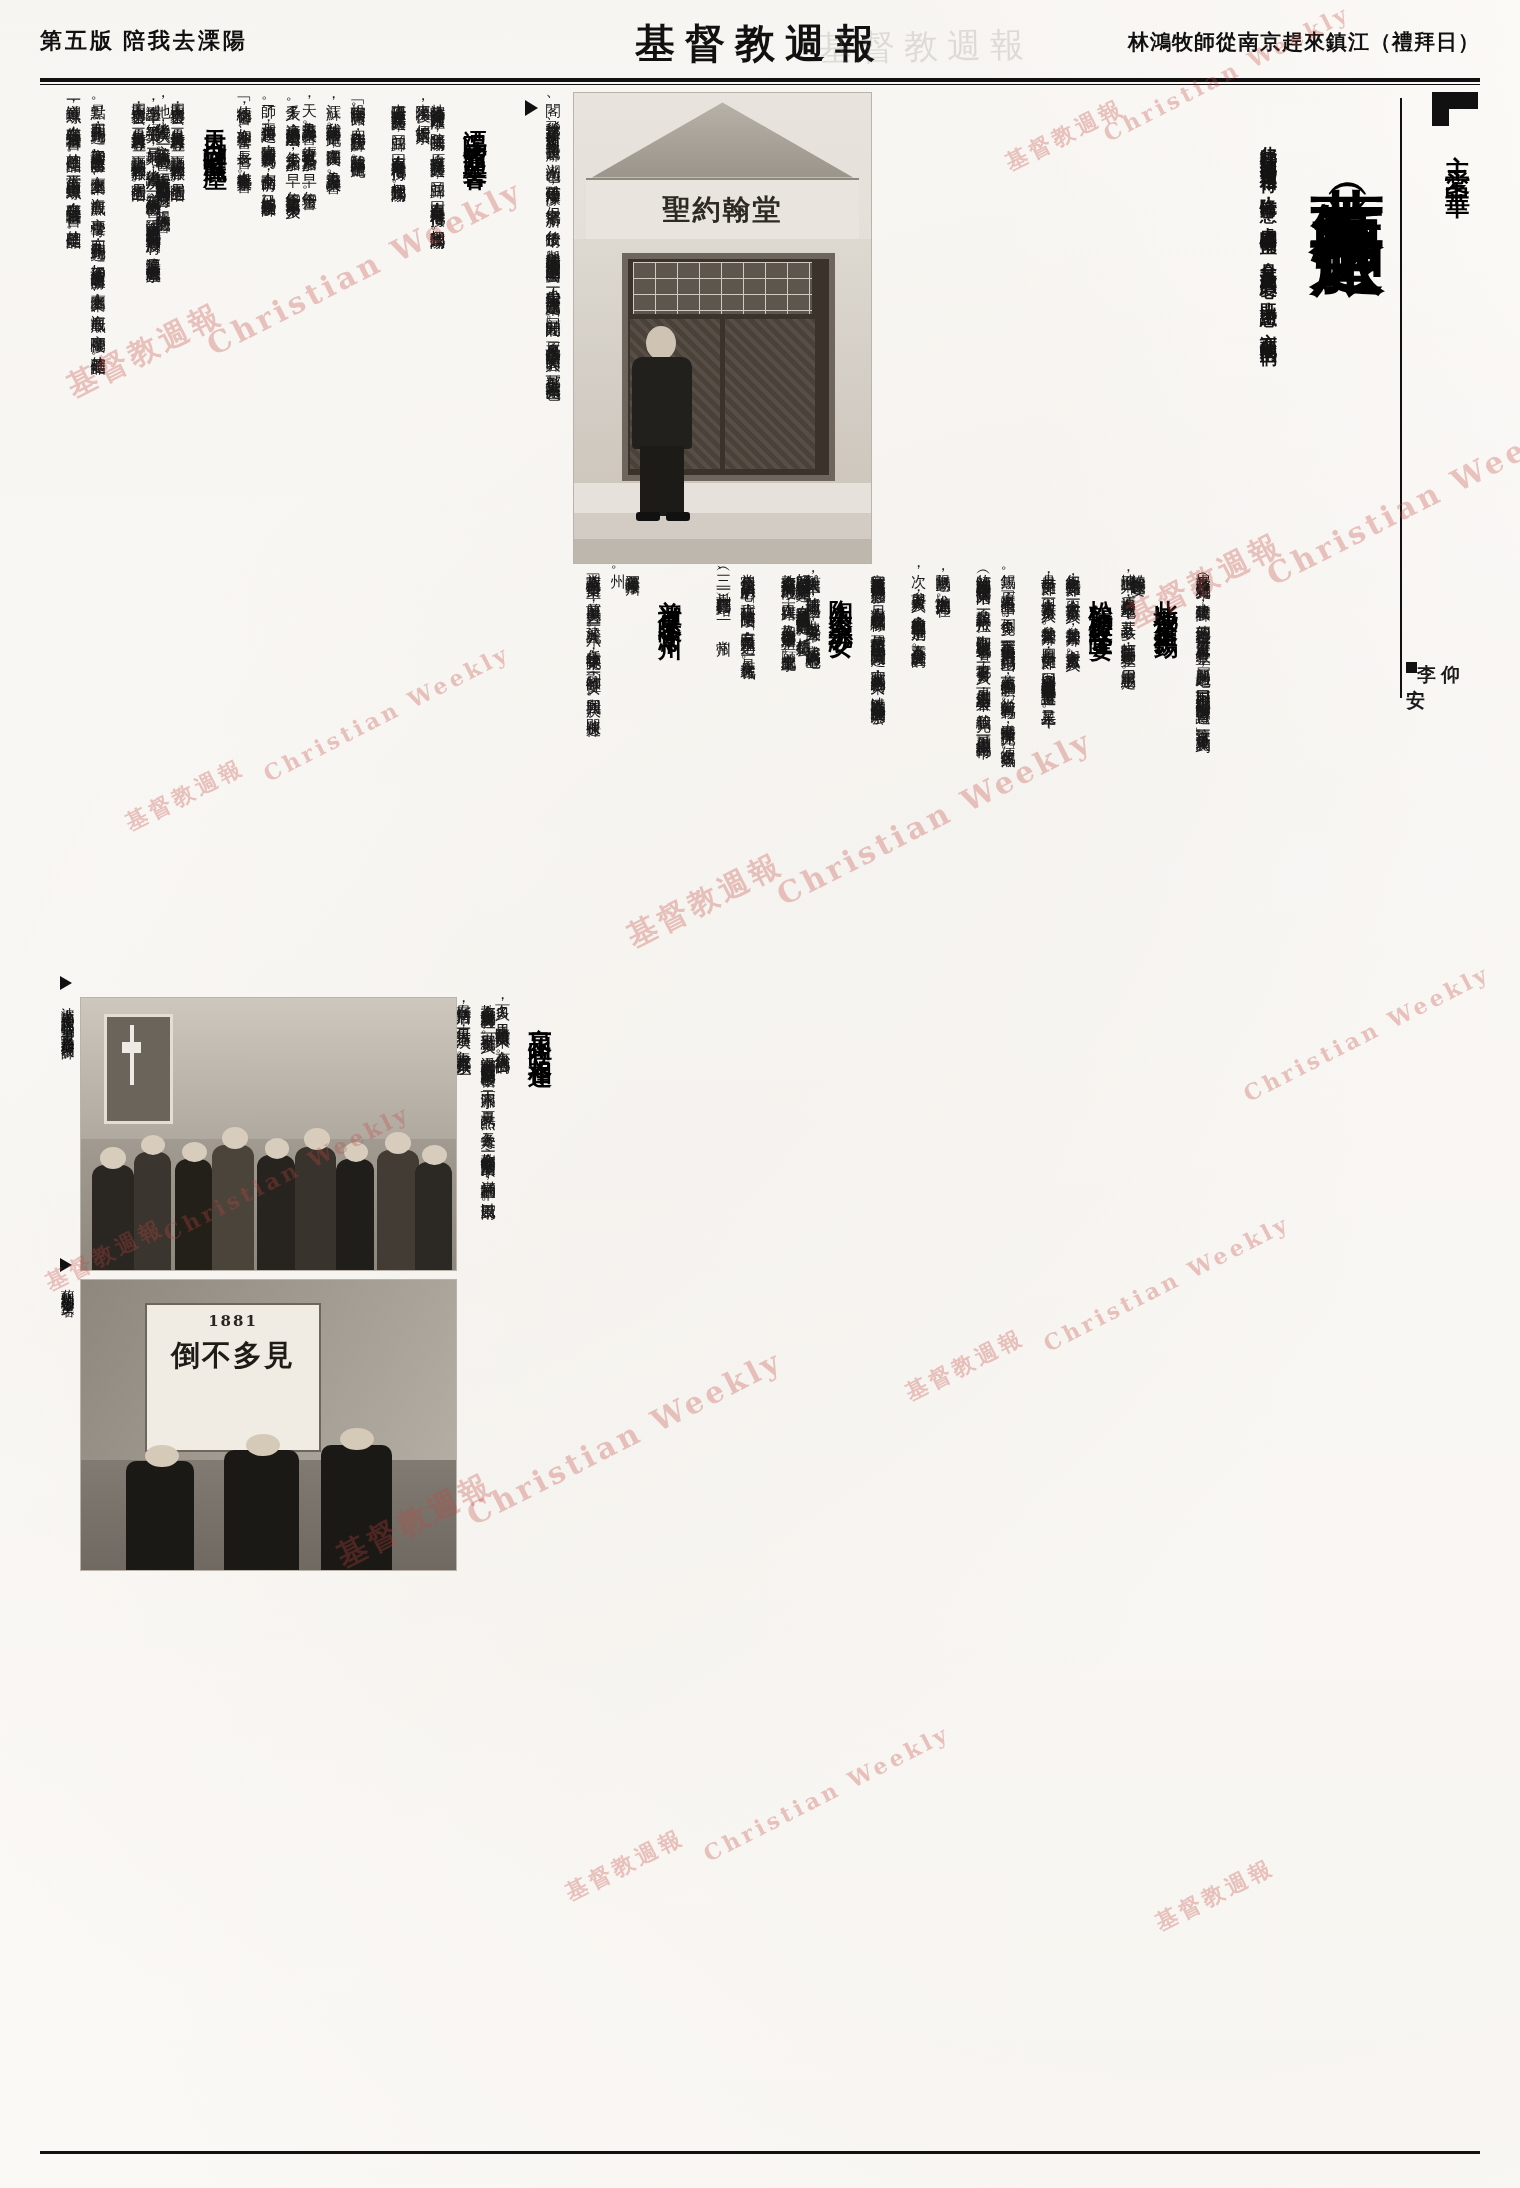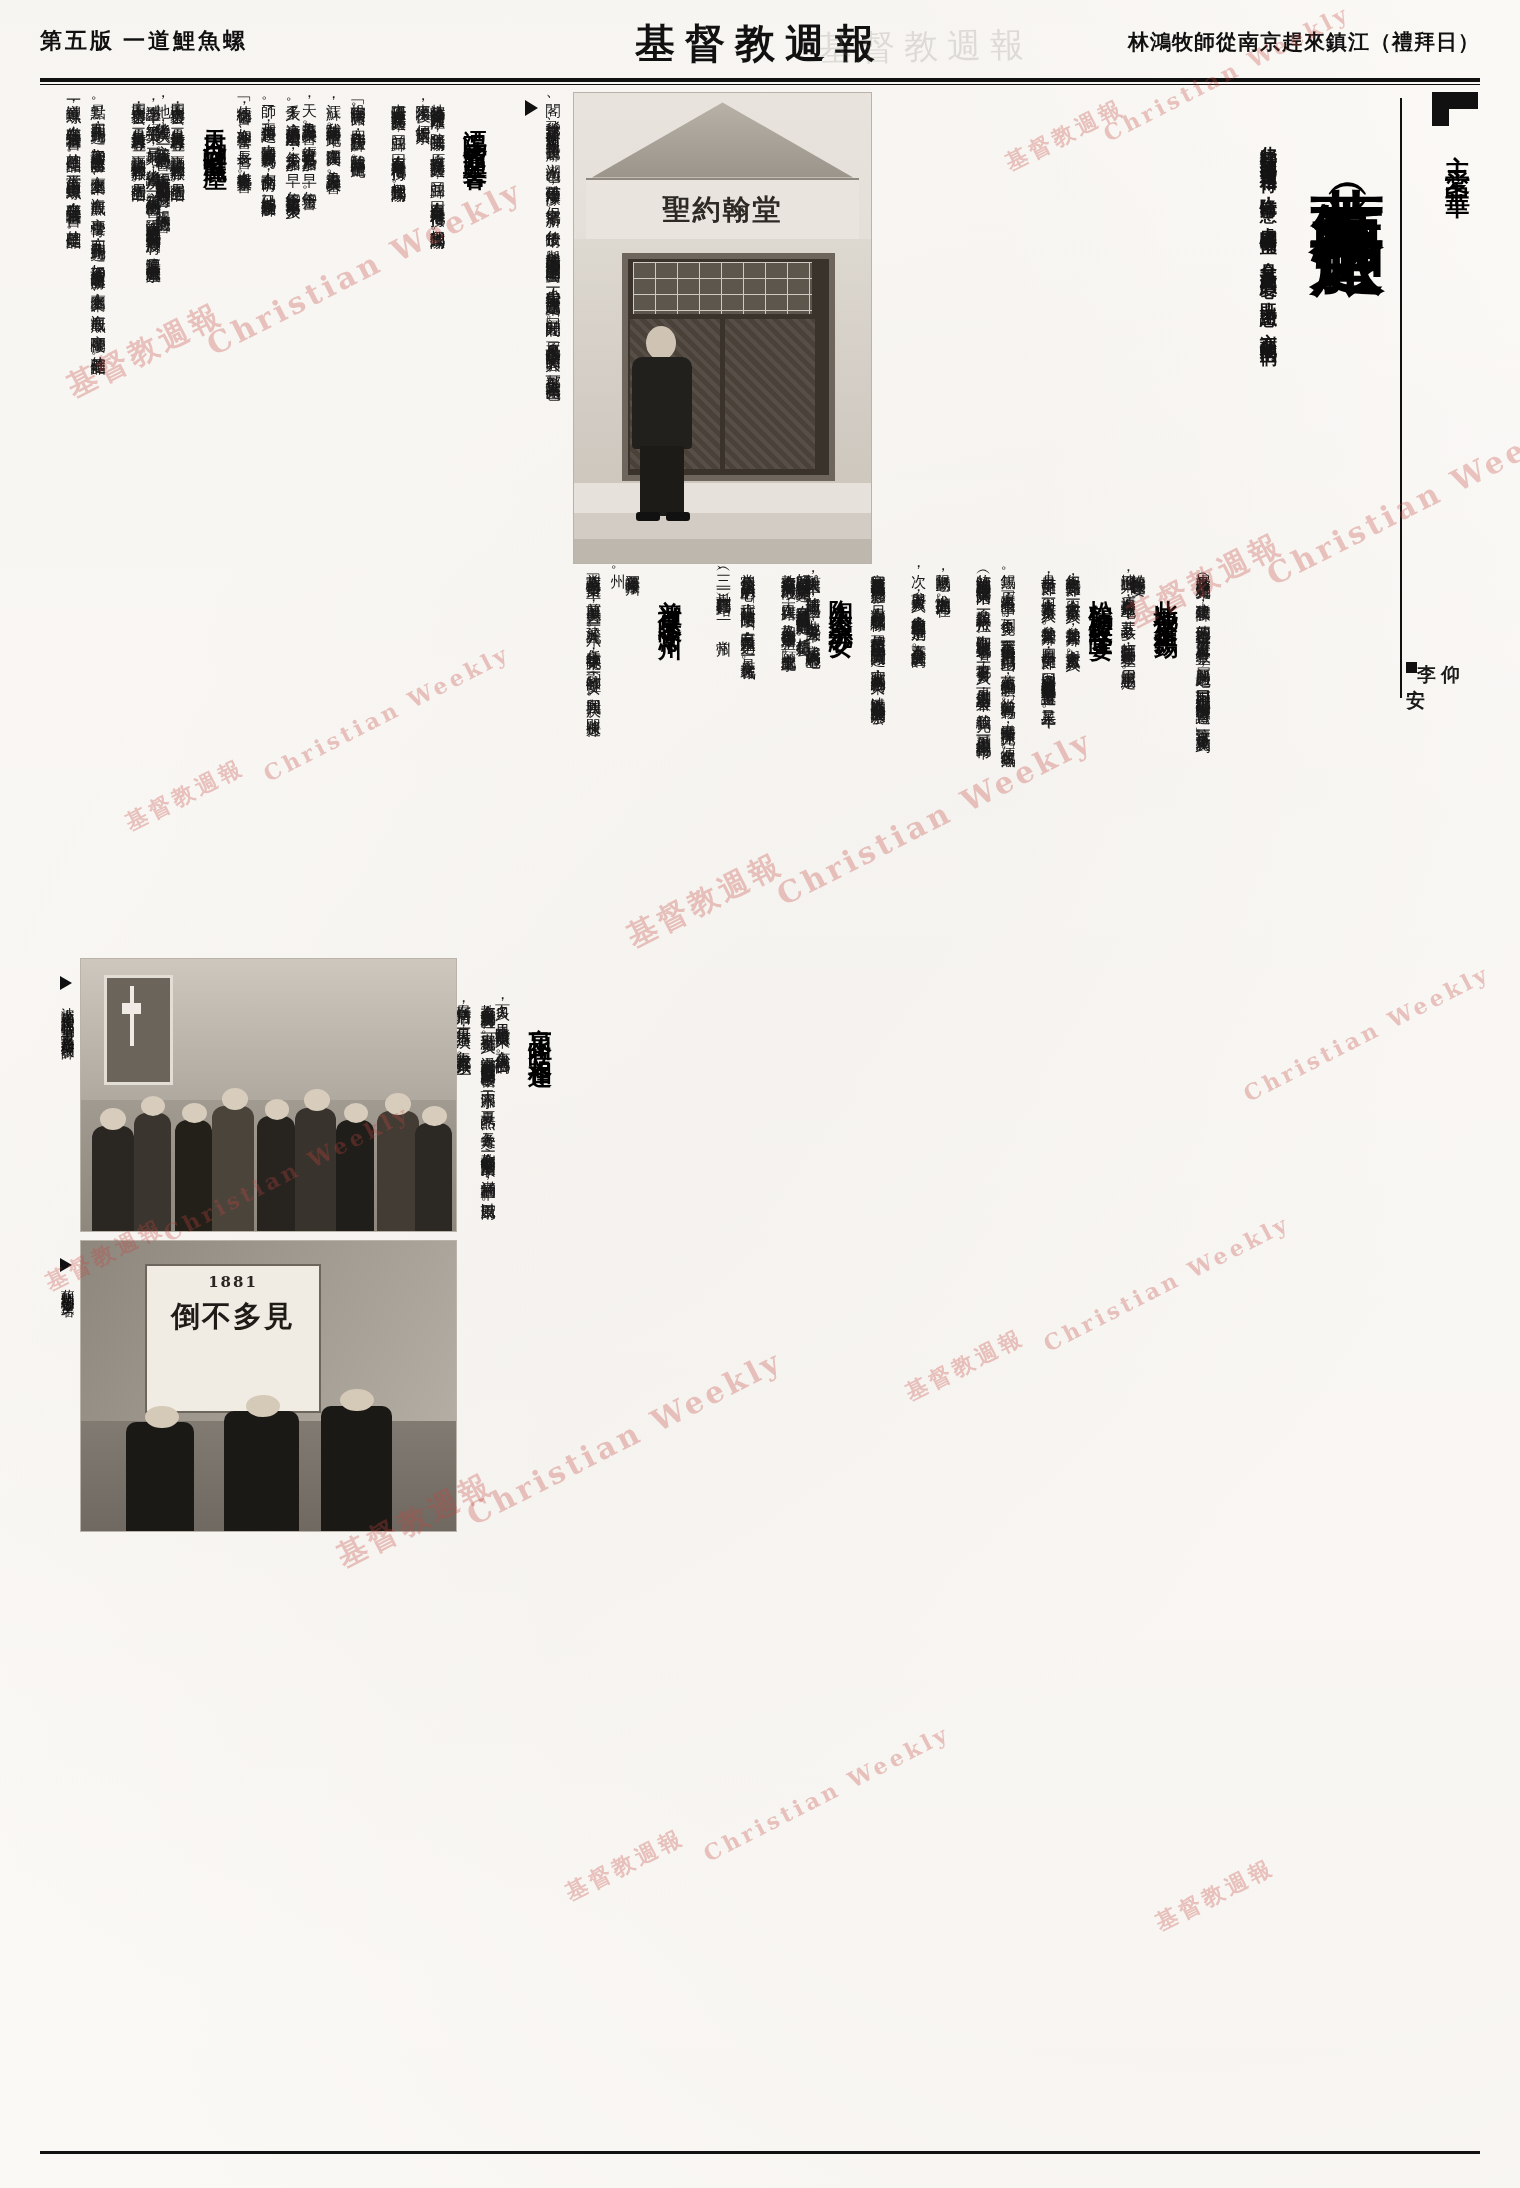--- a/index.html
+++ b/index.html
@@ -98,21 +98,21 @@
   .body-area{position:absolute;left:40px;right:40px;top:92px;bottom:44px;}
   .col{position:absolute;top:0;writing-mode:vertical-rl;text-orientation:upright;
     font-size:15.2px;line-height:1.60;letter-spacing:1.1px;text-align:justify;color:#191919;}
   .subhead{
     writing-mode:vertical-rl;text-orientation:upright;
     font-weight:700;font-size:24px;letter-spacing:6px;color:#000;
     margin:18px 6px 18px 6px;
   }
 
   
-  .ph{position:absolute;border:1px solid #b9b3aa;overflow:hidden;background:#404040;}
+  .ph{position:absolute;border:1px solid #b9b3aa;overflow:hidden;background:#404040;margin-top:39px;}
   .ph2{left:80px;top:958px;width:375px;height:272px;}
   .ph3{left:80px;top:1240px;width:375px;height:290px;}
   .cap{position:absolute;writing-mode:vertical-rl;text-orientation:upright;
     font-size:13.5px;letter-spacing:2px;color:#111;line-height:1.5;}
   .cap-arrow{position:absolute;width:0;height:0;
     border-left:12px solid #111;border-top:7px solid transparent;border-bottom:7px solid transparent;}
 
   .group-photo{position:absolute;inset:0;background:linear-gradient(180deg,#b5afa6,#8e877e);}
   .gp-wall{position:absolute;left:0;top:0;width:100%;height:52%;background:linear-gradient(180deg,#cdc7bd,#b0a9a0);}
   .gp-window{position:absolute;left:6%;top:6%;width:17%;height:38%;background:#6b645b;border:3px solid #e2ddd5;}
@@ -142,21 +142,21 @@
 </style>
 </head>
 <body>
 
 <div class="page">
   <div class="paper-grain"></div>
 
   <div class="masthead">
     <div class="mast-left">
       <span>第五版</span>
-      <span>一道鯉魚螺</span>
+      <span>陪我去溧陽</span>
     </div>
     <div class="mast-title">基督教週報</div>
     <div class="mast-title-ghost">基督教週報</div>
     <div class="mast-right">林鴻牧師從南京趕來鎮江（禮拜日）</div>
   </div>
   <div class="rule-main"></div>
 
   <div class="headbox">
     <div class="kicker-rail">
       <div class="kicker-mark">

